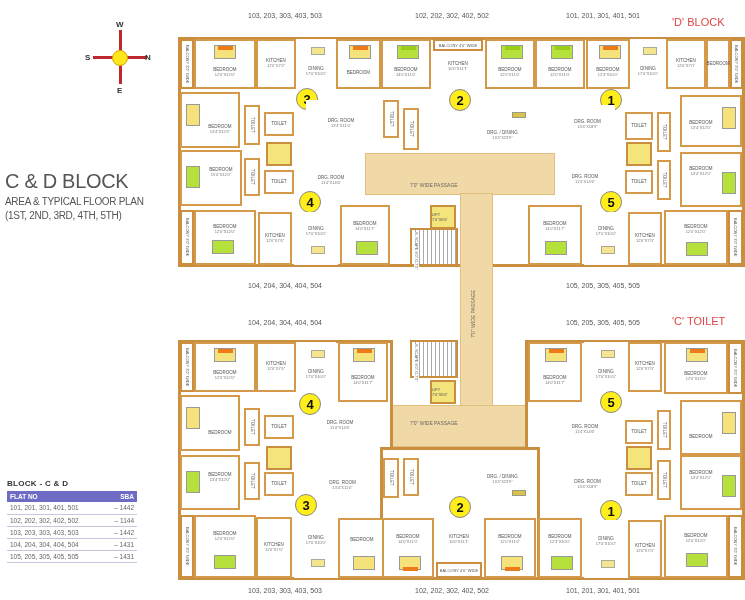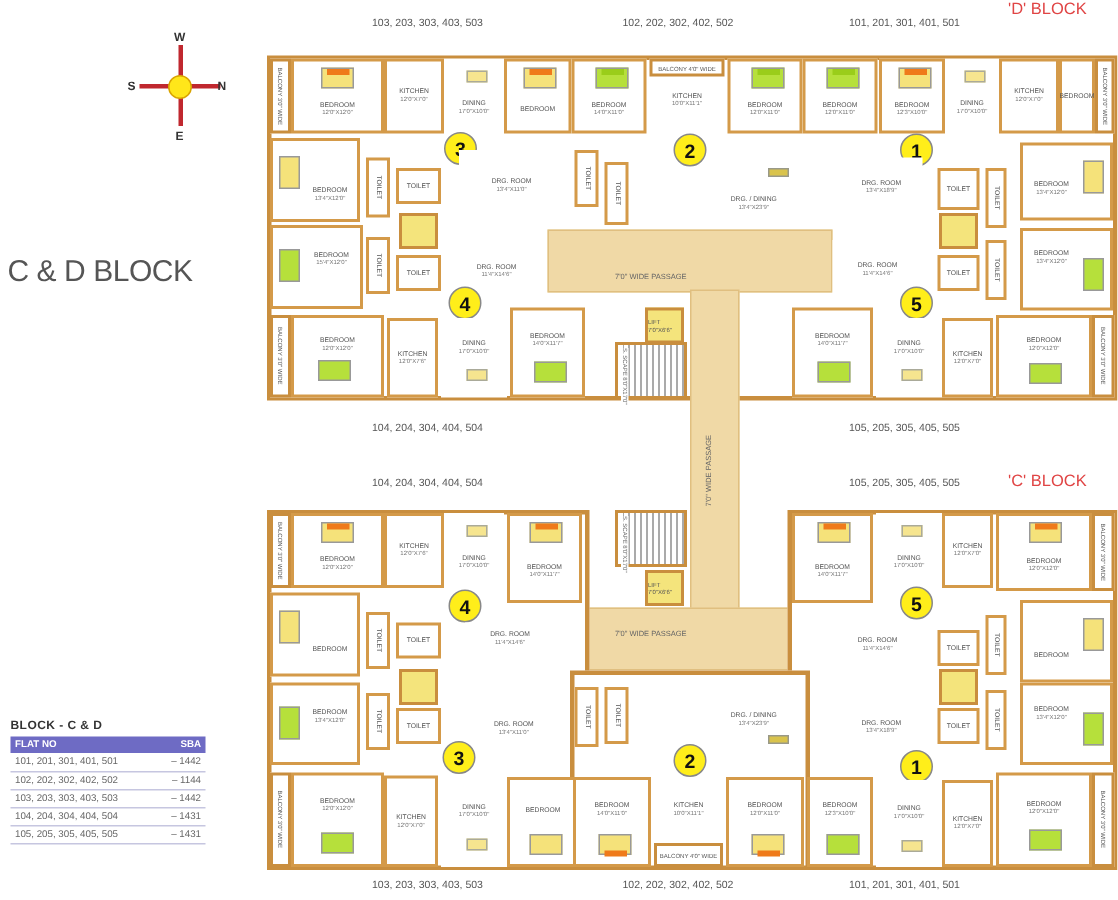--- a/index.html
+++ b/index.html
@@ -58,20 +58,22 @@
   <div class="ray-v"></div>
   <div class="dot"></div>
   <span class="lbl" style="left:31px;top:0;">W</span>
   <span class="lbl" style="left:0;top:33px;">S</span>
   <span class="lbl" style="left:60px;top:33px;">N</span>
   <span class="lbl" style="left:32px;top:66px;">E</span>
 </div>
 
 <div class="title-block">
   <div class="t1">C &amp; D BLOCK</div>
+  <div class="t2">AREA &amp; TYPICAL FLOOR PLAN</div>
+  <div class="t3">(1ST, 2ND, 3RD, 4TH, 5TH)</div>
 </div>
 
 <div class="area-title">BLOCK - C &amp; D</div>
 <table class="area-table">
   <thead>
     <tr>
       <th>FLAT NO</th>
       <th class="sba">SBA</th>
     </tr>
   </thead>
@@ -95,21 +97,21 @@
     <tr>
         <td>105, 205, 305, 405, 505</td>
         <td class="val">– 1431</td>
       </tr>
   </tbody>
 </table>
 
 <div class="flat-label" style="left:248px;top:12px;">103, 203, 303, 403, 503</div>
 <div class="flat-label" style="left:415px;top:12px;">102, 202, 302, 402, 502</div>
 <div class="flat-label" style="left:566px;top:12px;">101, 201, 301, 401, 501</div>
-<div class="block-label" style="left:672px;top:0;">'D' BLOCK</div>
+<div class="block-label" style="left:672px;top:16px;">'D' BLOCK</div>
 
 <div class="flat" style="left:178px;top:37px;width:567px;height:230px;"></div>
 
 <div class="passage" style="left:365px;top:153px;width:190px;height:42px;"></div>
 <div class="passage-label" style="left:410px;top:182px;">7'0" WIDE PASSAGE</div>
 
 <div class="passage" style="left:460px;top:193px;width:33px;height:215px;"></div>
 <div class="passage-label" style="left:470px;top:290px;writing-mode:vertical-rl;transform:rotate(180deg);">7'0" WIDE PASSAGE</div>
 
 <div class="passage" style="left:365px;top:405px;width:190px;height:42px;"></div>
@@ -321,21 +323,21 @@
 </div>
 <div class="balcony" style="left:728px;top:210px;width:15px;height:55px;">
     <span>BALCONY 3'0" WIDE</span>
   </div>
 
 <div class="flat-label" style="left:248px;top:282px;">104, 204, 304, 404, 504</div>
 <div class="flat-label" style="left:566px;top:282px;">105, 205, 305, 405, 505</div>
 
 <div class="flat-label" style="left:248px;top:319px;">104, 204, 304, 404, 504</div>
 <div class="flat-label" style="left:566px;top:319px;">105, 205, 305, 405, 505</div>
-<div class="block-label" style="left:672px;top:315px;">'C' BLOCK</div>
+<div class="block-label" style="left:672px;top:315px;">'C' TOILET</div>
 
 <div class="flat" style="left:178px;top:340px;width:215px;height:240px;"></div>
 <div class="flat" style="left:525px;top:340px;width:220px;height:240px;"></div>
 <div class="flat" style="left:380px;top:447px;width:160px;height:133px;"></div>
 
 <div class="balcony" style="left:180px;top:342px;width:14px;height:50px;">
     <span>BALCONY 3'0" WIDE</span>
   </div>
 <div class="room" style="left:194px;top:342px;width:62px;height:50px;">
   <div class="bed" style="left:18px;top:4px;">

